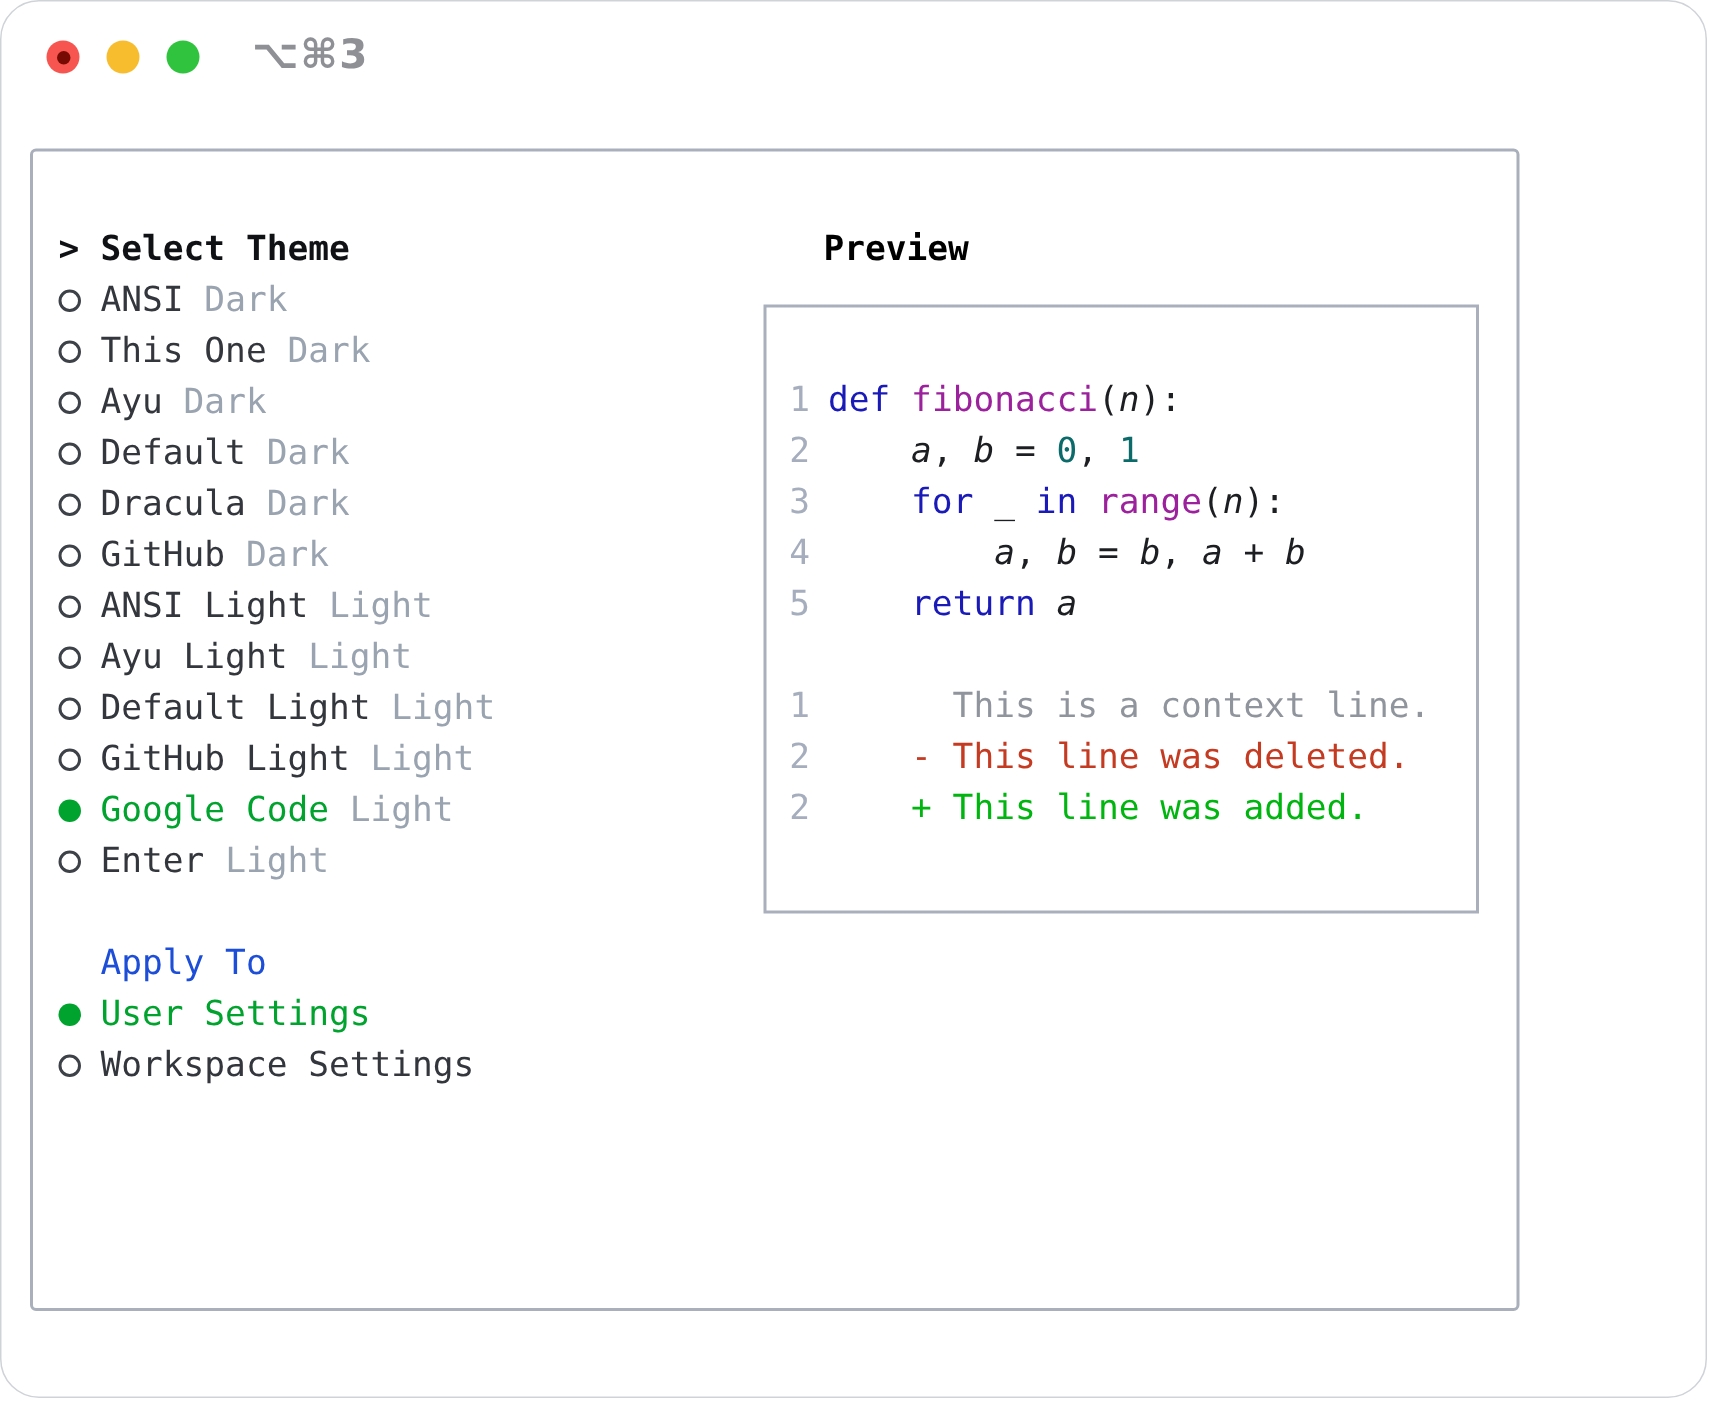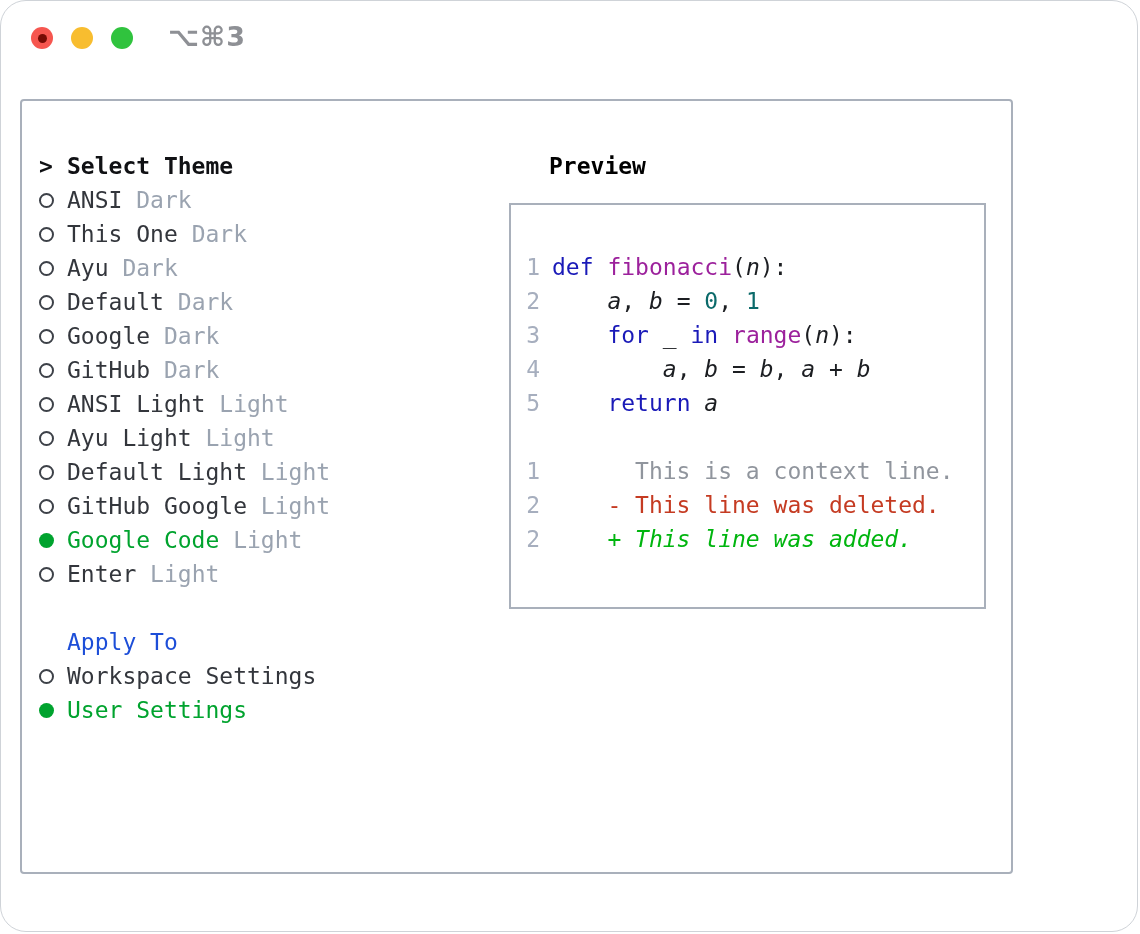--- a/index.html
+++ b/index.html
@@ -57,21 +57,21 @@
   }
   .crow{height:34px;display:flex;align-items:center;white-space:pre;}
   .lnum{display:inline-block;width:15px;text-align:right;color:var(--lnum);margin-right:12px;flex:none;}
   .tk-kw{color:var(--kw);}
   .tk-fn{color:var(--fn);}
   .tk-lit{color:var(--lit);}
   .tk-pl{color:#1c1e22;}
   .tk-var{color:#1c1e22;font-style:italic;}
   .tk-ctx{color:var(--ctx);}
   .tk-del{color:var(--del);}
-  .tk-add{color:var(--add);font-style:italic;}
+  .tk-add{color:var(--add);}
 </style>
 </head>
 <body>
 
 <div class="window">
 
   <div>
     <div class="light red">
       <div class="dot"></div>
     </div>
@@ -85,37 +85,37 @@
   <div class="left-col">
     <div class="row">
       <span class="gutter"><span class="prefix">&gt;</span></span>
       <span class="h-label">Select Theme</span>
     </div>
     <div id="theme-list">
         <div class="row theme-row"><span class="gutter"><span class="radio"></span></span><span class="t-name">ANSI</span><span class="t-variant"> Dark</span></div>
         <div class="row theme-row"><span class="gutter"><span class="radio"></span></span><span class="t-name">This One</span><span class="t-variant"> Dark</span></div>
         <div class="row theme-row"><span class="gutter"><span class="radio"></span></span><span class="t-name">Ayu</span><span class="t-variant"> Dark</span></div>
         <div class="row theme-row"><span class="gutter"><span class="radio"></span></span><span class="t-name">Default</span><span class="t-variant"> Dark</span></div>
-        <div class="row theme-row"><span class="gutter"><span class="radio"></span></span><span class="t-name">Google</span><span class="t-variant"> Dark</span></div>
+        <div class="row theme-row"><span class="gutter"><span class="radio"></span></span><span class="t-name">Dracula</span><span class="t-variant"> Dark</span></div>
         <div class="row theme-row"><span class="gutter"><span class="radio"></span></span><span class="t-name">GitHub</span><span class="t-variant"> Dark</span></div>
         <div class="row theme-row"><span class="gutter"><span class="radio"></span></span><span class="t-name">ANSI Light</span><span class="t-variant"> Light</span></div>
         <div class="row theme-row"><span class="gutter"><span class="radio"></span></span><span class="t-name">Ayu Light</span><span class="t-variant"> Light</span></div>
         <div class="row theme-row"><span class="gutter"><span class="radio"></span></span><span class="t-name">Default Light</span><span class="t-variant"> Light</span></div>
-        <div class="row theme-row"><span class="gutter"><span class="radio"></span></span><span class="t-name">GitHub Google</span><span class="t-variant"> Light</span></div>
+        <div class="row theme-row"><span class="gutter"><span class="radio"></span></span><span class="t-name">GitHub Light</span><span class="t-variant"> Light</span></div>
         <div class="row theme-row selected"><span class="gutter"><span class="radio on"></span></span><span class="t-name">Google Code</span><span class="t-variant"> Light</span></div>
         <div class="row theme-row"><span class="gutter"><span class="radio"></span></span><span class="t-name">Enter</span><span class="t-variant"> Light</span></div>
       </div>
     <div class="row spacer"></div>
     <div class="row">
       <span class="gutter"></span>
       <span class="apply-label">Apply To</span>
     </div>
     <div id="apply-list">
+        <div class="row theme-row selected"><span class="gutter"><span class="radio on"></span></span><span class="t-name">User Settings</span></div>
         <div class="row theme-row"><span class="gutter"><span class="radio"></span></span><span class="t-name">Workspace Settings</span></div>
-        <div class="row theme-row selected"><span class="gutter"><span class="radio on"></span></span><span class="t-name">User Settings</span></div>
       </div>
     <div class="row spacer"></div>
   </div>
 
   <div class="preview-label">Preview</div>
   <div class="preview-box" id="preview-box">
       <div class="crow"><span class="lnum">1</span><span class="tk-kw">def</span><span class="tk-pl"> </span><span class="tk-fn">fibonacci</span><span class="tk-pl">(</span><span class="tk-var">n</span><span class="tk-pl">):</span></div>
       <div class="crow"><span class="lnum">2</span><span class="tk-pl">    </span><span class="tk-var">a</span><span class="tk-pl">, </span><span class="tk-var">b</span><span class="tk-pl"> = </span><span class="tk-lit">0</span><span class="tk-pl">, </span><span class="tk-lit">1</span></div>
       <div class="crow"><span class="lnum">3</span><span class="tk-pl">    </span><span class="tk-kw">for</span><span class="tk-pl"> _ </span><span class="tk-kw">in</span><span class="tk-pl"> </span><span class="tk-fn">range</span><span class="tk-pl">(</span><span class="tk-var">n</span><span class="tk-pl">):</span></div>
       <div class="crow"><span class="lnum">4</span><span class="tk-pl">        </span><span class="tk-var">a</span><span class="tk-pl">, </span><span class="tk-var">b</span><span class="tk-pl"> = </span><span class="tk-var">b</span><span class="tk-pl">, </span><span class="tk-var">a</span><span class="tk-pl"> + </span><span class="tk-var">b</span></div>

